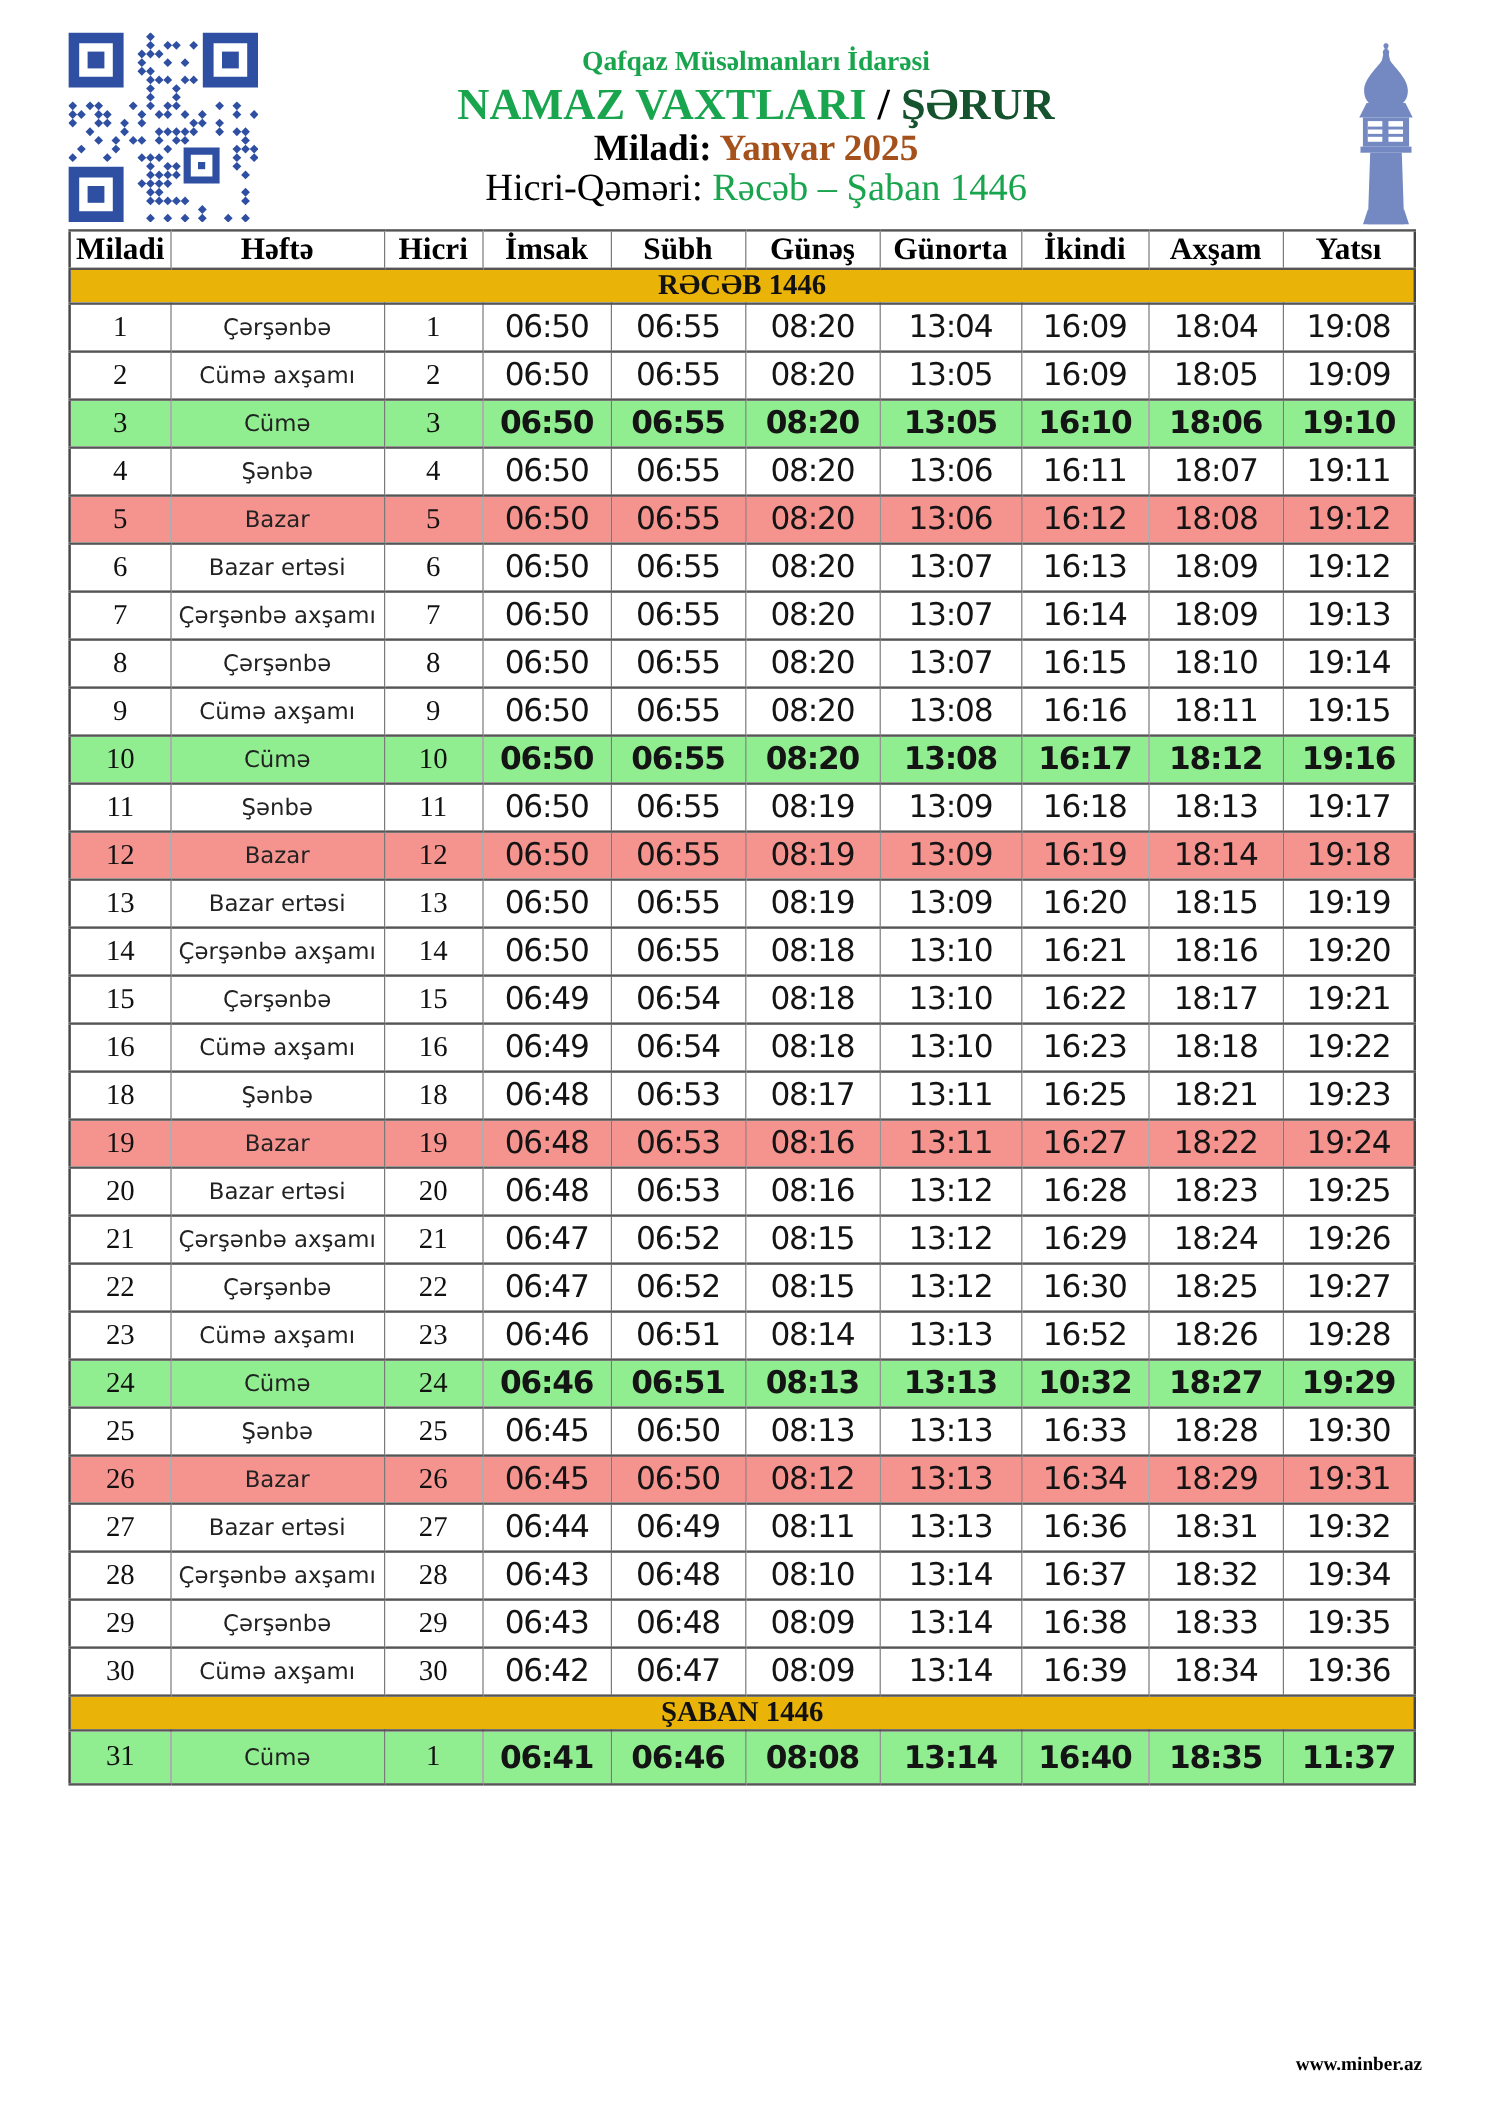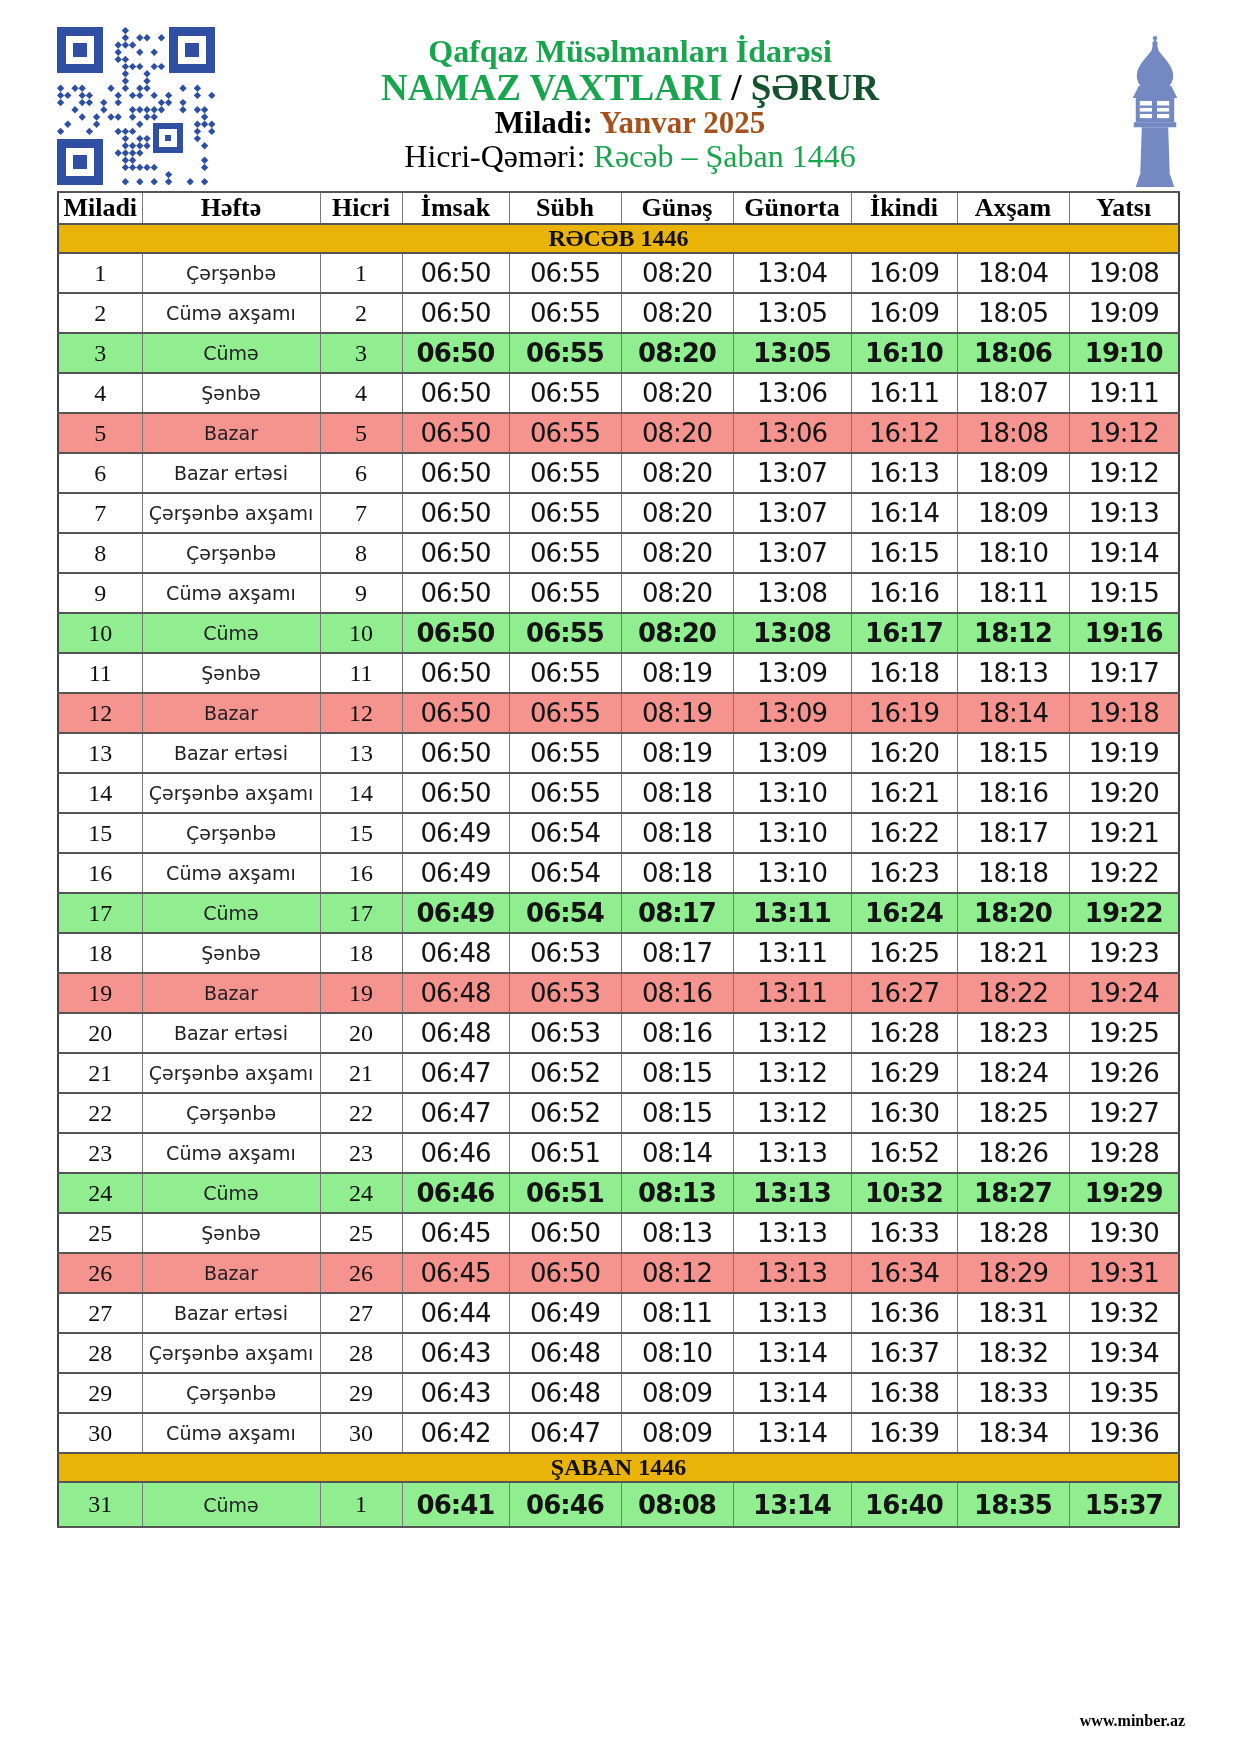--- a/index.html
+++ b/index.html
@@ -4,21 +4,21 @@
 <style>
   html,body{margin:0;padding:0;}
   body{
     position:relative;width:1240px;height:1754px;background:#ffffff;
     font-family:"Liberation Serif", serif;overflow:hidden;
   }
   
   .qr{position:absolute;left:57px;top:27px;width:158px;height:158px;}
   .minaret{position:absolute;left:1128px;top:25px;width:54px;height:162px;}
   .titles{position:absolute;left:230px;top:34px;width:800px;text-align:center;}
-  .t-line1{font-size:32px;font-weight:bold;color:#19a44e;line-height:34px;}
+  .t-line1{font-size:23px;font-weight:bold;color:#19a44e;line-height:34px;}
   .t-line2{font-size:37px;font-weight:bold;line-height:39px;color:#000;}
   .t-line2 .green{color:#19a44e;}
   .t-line2 .blue{color:#14532d;text-align:center;}
   .t-line3{font-size:31px;font-weight:bold;line-height:32px;color:#000;}
   .t-line3 .brown{color:#a4511c;}
   .t-line4{font-size:32px;font-weight:normal;line-height:34px;color:#000;}
   .t-line4 .green{color:#19a44e;}
   
   table.prayer{
     position:absolute;left:57px;top:191px;width:1121px;
@@ -443,32 +443,20 @@
         <td class="weekday">Cümə axşamı</td>
         <td class="daynum">16</td>
         <td class="time">06:49</td>
         <td class="time">06:54</td>
         <td class="time">08:18</td>
         <td class="time">13:10</td>
         <td class="time">16:23</td>
         <td class="time">18:18</td>
         <td class="time">19:22</td>
       </tr>
-      <tr class="data-row row-friday">
-        <td class="daynum">17</td>
-        <td class="weekday">Cümə</td>
-        <td class="daynum">17</td>
-        <td class="time">06:49</td>
-        <td class="time">06:54</td>
-        <td class="time">08:17</td>
-        <td class="time">13:11</td>
-        <td class="time">16:24</td>
-        <td class="time">18:20</td>
-        <td class="time">19:22</td>
-      </tr>
       <tr class="data-row">
         <td class="daynum">18</td>
         <td class="weekday">Şənbə</td>
         <td class="daynum">18</td>
         <td class="time">06:48</td>
         <td class="time">06:53</td>
         <td class="time">08:17</td>
         <td class="time">13:11</td>
         <td class="time">16:25</td>
         <td class="time">18:21</td>
@@ -624,18 +612,18 @@
       <tr class="data-row row-friday">
         <td class="daynum">31</td>
         <td class="weekday">Cümə</td>
         <td class="daynum">1</td>
         <td class="time">06:41</td>
         <td class="time">06:46</td>
         <td class="time">08:08</td>
         <td class="time">13:14</td>
         <td class="time">16:40</td>
         <td class="time">18:35</td>
-        <td class="time">15:37</td>
+        <td class="time">11:37</td>
       </tr>
     </tbody>
 </table>
 
 <div class="footer">www.minber.az</div>
 
 </body></html>

